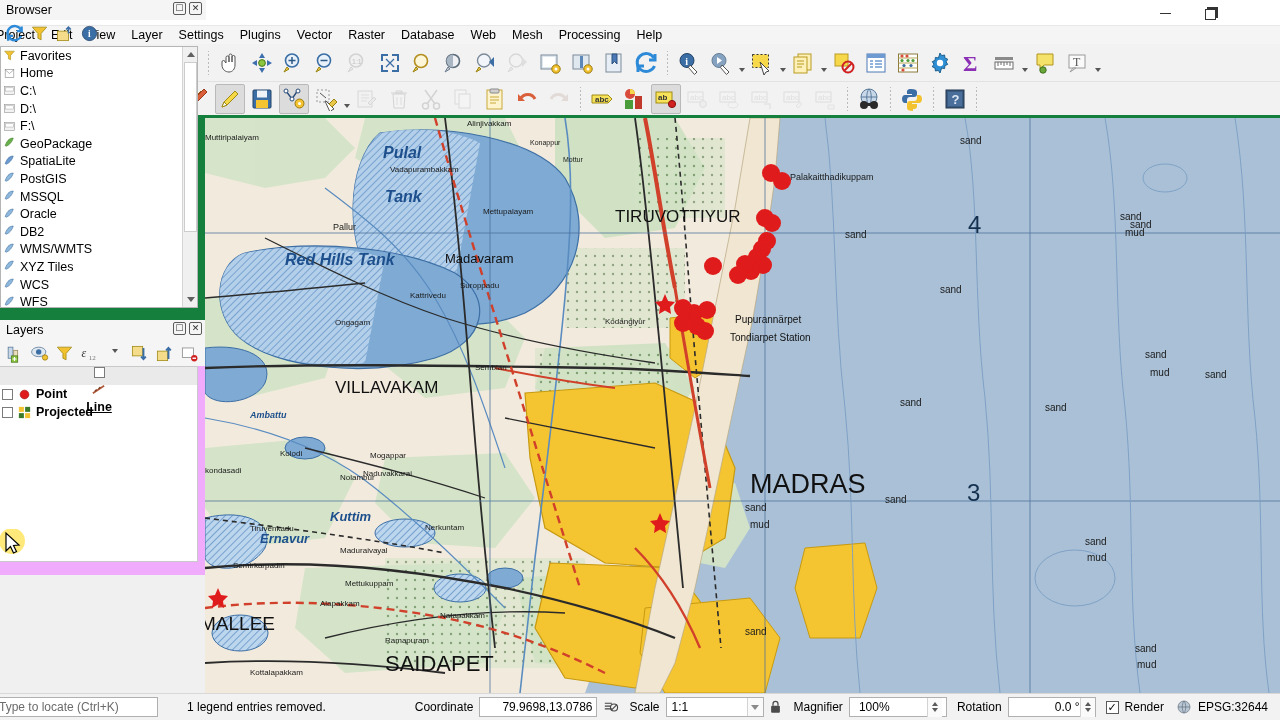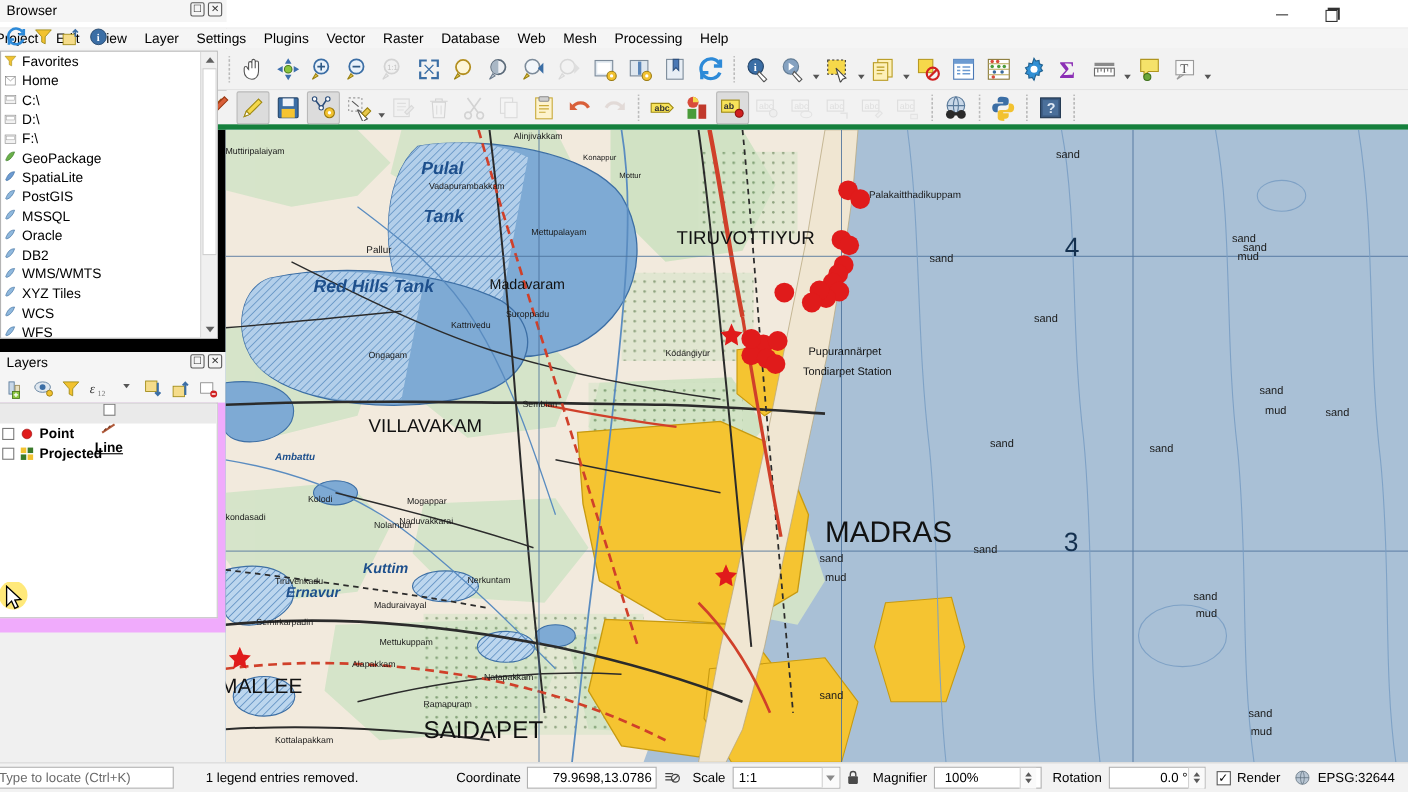--- a/index.html
+++ b/index.html
@@ -50,21 +50,21 @@
   }
   .menubar .mi:first-child { margin-left: -12px; }
 
   
   .toolbar {
     position: absolute; left: 0; width: 1280px;
     background: #f2f2f2;
     display: flex; align-items: center;
   }
   #toolbar1 { top: 44px; height: 38px; border-bottom: 1px solid #e2e2e2; }
-  #toolbar2 { top: 82px; height: 36px; border-bottom: 5px solid #15803d; }
+  #toolbar2 { top: 82px; height: 36px; border-bottom: 3px solid #15803d; }
   .tb-item {
     width: 30px; height: 30px; margin: 0 1px;
     display: flex; align-items: center; justify-content: center;
     position: relative; border-radius: 2px;
   }
   .tb-item.active { background: #dcdcdc; border: 1px solid #b9b9b9; }
   .tb-sep {
     width: 7px; height: 24px; margin: 0 2px;
     background-image: radial-gradient(#bbb 1px, transparent 1px);
     background-size: 3px 4px; background-position: center;
@@ -75,21 +75,21 @@
     padding-bottom: 4px;
   }
   .tb-arrow::after {
     content: ""; border-left: 3.5px solid transparent; border-right: 3.5px solid transparent;
     border-top: 4px solid #555;
   }
   .disabled { opacity: .35; }
 
   
   .ico { width: 24px; height: 24px; display: block; }
-  #browser-panel { left: -6px; top: 118px; width: 206px; height: 320px; background: #000000; border: none; }
+  #browser-panel { left: -6px; top: 118px; width: 206px; height: 320px; background: #15803d; border: none; }
   #layers-panel  { left: -6px; top: 438px; width: 206px; height: 255px; background: #f0abfc; border: none; }
   .panel-title {
     position: relative; height: 20px; line-height: 20px;
     font-size: 12.5px; padding-left: 6px; color: #000;
     background: #f5f5f5;
   }
   .panel-btns { position: absolute; right: 4px; top: 2px; display: flex; gap: 3px; }
   .panel-btns span {
     width: 13px; height: 13px; border: 1px solid #5a5a5a; border-radius: 2px;
     font-size: 9px; line-height: 11px; text-align: center; color: #333; background: #f5f5f5;

